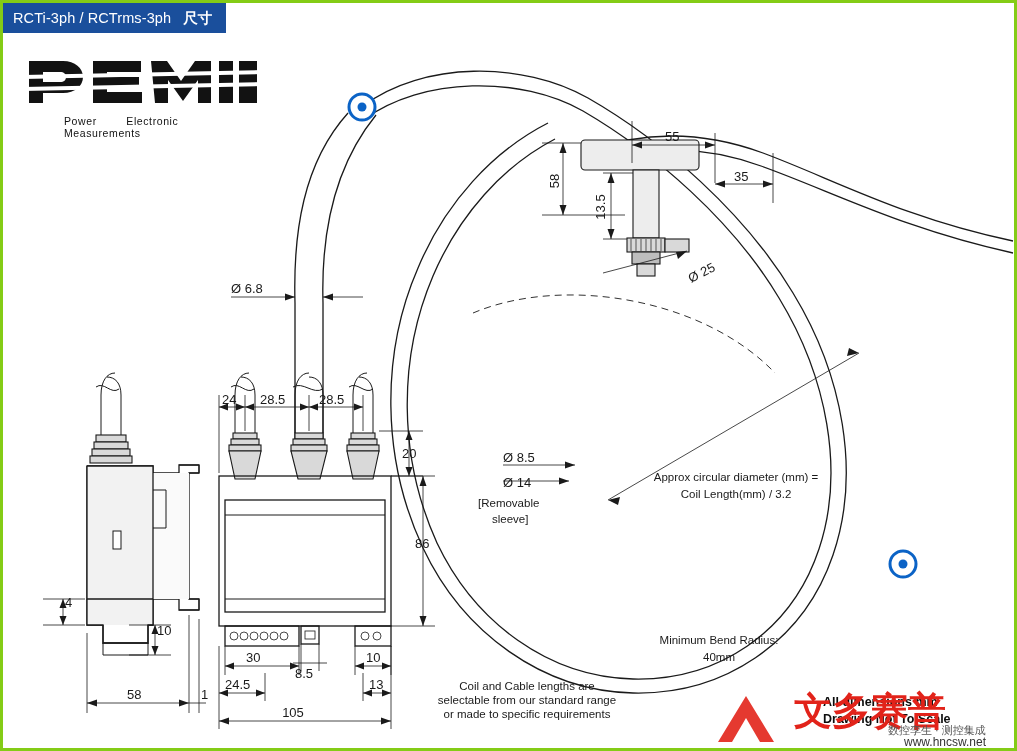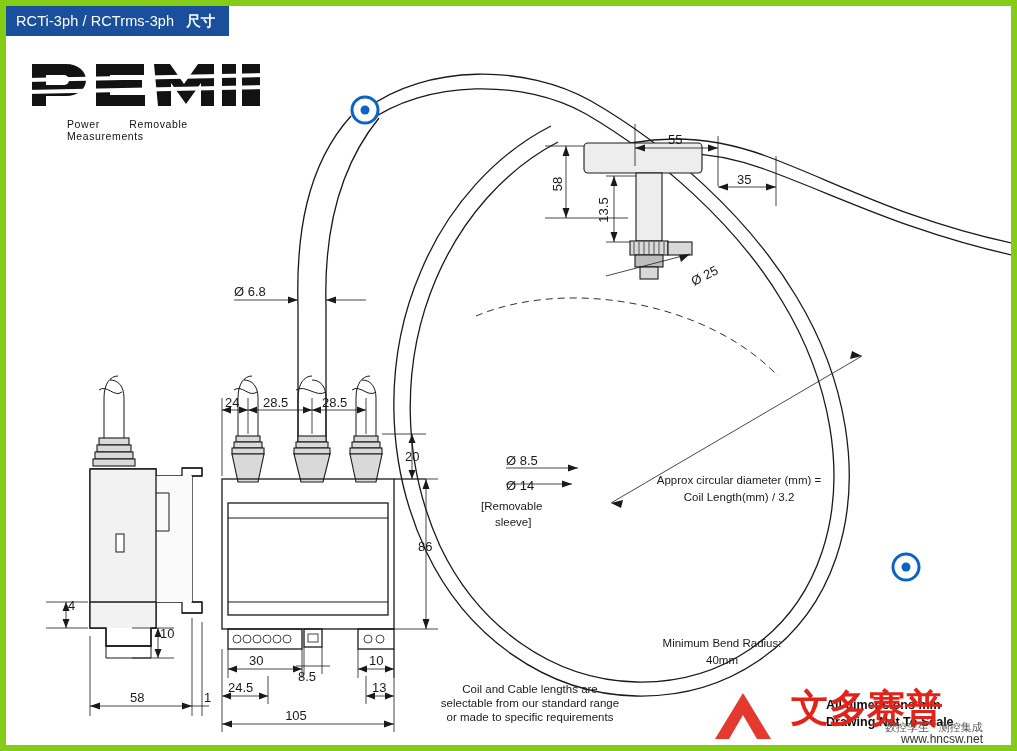--- a/index.html
+++ b/index.html
@@ -9,21 +9,21 @@
   }
   body {
     font-family: "Liberation Sans", sans-serif;
   }
   #page {
     position: relative;
     width: 1017px;
     height: 751px;
     background: #ffffff;
     overflow: hidden;
-    border: 6px solid #84cc16;
+    border: 3px solid #84cc16;
     box-sizing: border-box;
   }
   
   #title-tab {
     position: absolute;
     left: 0;
     top: 0;
     height: 30px;
     padding: 0 14px 0 10px;
     background: #1a4f9c;
@@ -150,21 +150,21 @@
         <path d="M216 6 h18 v42 h-18 z"></path>
       </g>
 
       <g stroke="#ffffff" stroke-width="4" fill="none">
         <line x1="0" y1="22" x2="240" y2="17"></line>
         <line x1="0" y1="34" x2="240" y2="29"></line>
       </g>
     </svg>
     <div class="tagline">
       <span>Power</span>
-      <span>Removable</span>
+      <span>Electronic</span>
       <span>Measurements</span>
     </div>
   </div>
 
   <svg id="drawing" viewBox="0 0 1017 751">
 
     <g>
 
       <path class="med" d="M360 103
             C 420 58, 520 58, 585 95

